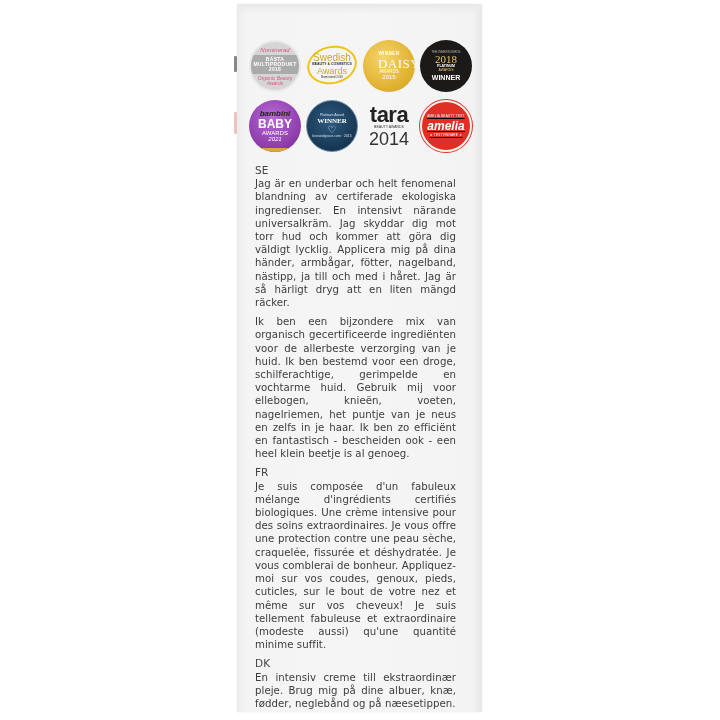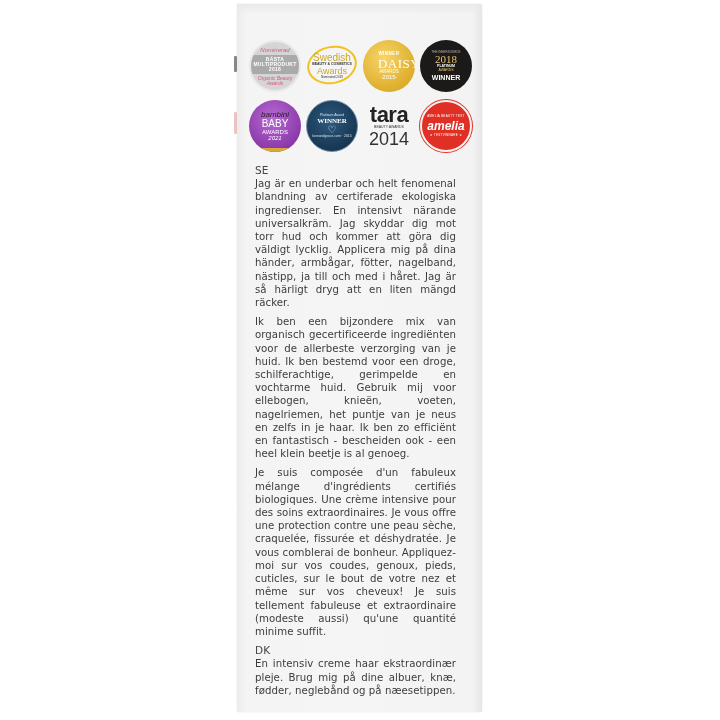--- a/index.html
+++ b/index.html
@@ -58,35 +58,35 @@
     .b-daisy .t2 { color: #fff; font-size: 13px; font-family: "Liberation Serif", serif; letter-spacing: 0.5px; margin-left: 20px; }
     .b-daisy .t3 { color: #fff; font-size: 4.5px; }
     .b-daisy .t4 { color: #fff; font-size: 6px; }
     .b-platinum2018 { background: #1c1a18; }
     .b-platinum2018 .t0 { color: #bbb; font-size: 3px; }
     .b-platinum2018 .t1 { color: #e5c46a; font-size: 11px; font-family: "Liberation Serif", serif; }
     .b-platinum2018 .t2 { color: #fff; font-size: 3.5px; font-weight: bold; }
     .b-platinum2018 .t3 { color: #e5c46a; font-size: 3.5px; }
     .b-platinum2018 .t4 { color: #fff; font-size: 7px; font-weight: bold; margin-top: 2px; }
     .b-bambini { background: radial-gradient(circle at 45% 35%, #b86ad6, #8b3aa8 70%, #6d2a86); }
-    .b-bambini .t1 { color: #222; font-size: 8px; font-weight: normal; font-style: italic; text-align: center; }
-    .b-bambini .t2 { color: #fff; font-size: 10px; font-weight: normal; }
+    .b-bambini .t1 { color: #222; font-size: 8px; font-weight: bold; font-style: italic; text-align: center; }
+    .b-bambini .t2 { color: #fff; font-size: 12px; font-weight: bold; }
     .b-bambini .t3 { color: #fff; font-size: 6px; }
     .b-bambini .t4 { color: #fff; font-size: 6px; font-style: italic; }
     .b-bambini .base { position: absolute; bottom: 0; left: 10px; width: 32px; height: 4px; background: #d9a83a; border-radius: 2px; }
     .b-winner-blue { background: radial-gradient(circle at 45% 40%, #2e5a7e, #173753 70%, #0f2840); border: 1px solid #6a8aa8; box-sizing: border-box; }
     .b-winner-blue .t0 { color: #cfe0ee; font-size: 3.5px; }
     .b-winner-blue .t1 { color: #fff; font-size: 7px; font-weight: bold; font-family: "Liberation Serif", serif; }
     .b-winner-blue .heart { color: #cfe0ee; font-size: 10px; }
     .b-winner-blue .t2 { color: #cfe0ee; font-size: 3.5px; }
     .b-tara { background: transparent; border-radius: 0; }
     .b-tara .t1 { color: #222; font-size: 22px; font-weight: bold; letter-spacing: -0.5px; }
     .b-tara .t2 { color: #333; font-size: 3.5px; }
     .b-tara .t3 { color: #333; font-size: 18px; }
-    .b-amelia { background: #e03025; border: 2px solid #f3f3f3; box-sizing: border-box; box-shadow: 0 0 0 1px #e03025; }
+    .b-amelia { background: #e03025; border: 2px solid #f3f3f3; box-sizing: border-box; box-shadow: 0 0 0 1px #e03025; text-decoration: underline; }
     .b-amelia .t0 { color: #fff; font-size: 3px; letter-spacing: 0.3px; }
     .b-amelia .t1 { color: #fff; font-size: 12px; font-weight: bold; font-style: italic; margin: 2px 0; }
     .b-amelia .t2 { color: #fff; font-size: 3px; letter-spacing: 0.3px; }
 
     .text-block {
       position: absolute;
       left: 18px; top: 160px;
       width: 213px;
       color: #3c3c3c;
       font-family: "DejaVu Sans", sans-serif;
@@ -168,20 +168,21 @@
 
   <div class="text-block">
     <div>
       <p class="lang-code">SE</p>
       <p class="lang-body">Jag är en underbar och helt fenomenal blandning av certiferade ekologiska ingredienser. En intensivt närande universalkräm. Jag skyddar dig mot torr hud och kommer att göra dig väldigt lycklig. Applicera mig på dina händer, armbågar, fötter, nagelband, nästipp, ja till och med i håret. Jag är så härligt dryg att en liten mängd räcker.</p>
     </div>
     <div>
       <p class="lang-body">Ik ben een bijzondere mix van organisch gecertificeerde ingrediënten voor de allerbeste verzorging van je huid. Ik ben bestemd voor een droge, schilferachtige, gerimpelde en vochtarme huid. Gebruik mij voor ellebogen, knieën, voeten, nagelriemen, het puntje van je neus en zelfs in je haar. Ik ben zo efficiënt en fantastisch - bescheiden ook - een heel klein beetje is al genoeg.</p>
     </div>
     <div>
+      <p class="lang-code">FR</p>
       <p class="lang-body">Je suis composée d'un fabuleux mélange d'ingrédients certifiés biologiques. Une crème intensive pour des soins extraordinaires. Je vous offre une protection contre une peau sèche, craquelée, fissurée et déshydratée. Je vous comblerai de bonheur. Appliquez-moi sur vos coudes, genoux, pieds, cuticles, sur le bout de votre nez et même sur vos cheveux! Je suis tellement fabuleuse et extraordinaire (modeste aussi) qu'une quantité minime suffit.</p>
     </div>
     <div>
       <p class="lang-code">DK</p>
-      <p class="lang-body">En intensiv creme haar ekstraordinær pleje. Brug mig på dine albuer, knæ, fødder, neglebånd og på næesetippen.</p>
+      <p class="lang-body">En intensiv creme till ekstraordinær pleje. Brug mig på dine albuer, knæ, fødder, neglebånd og på næesetippen.</p>
     </div>
   </div>
 </div>
 
 </body></html>

